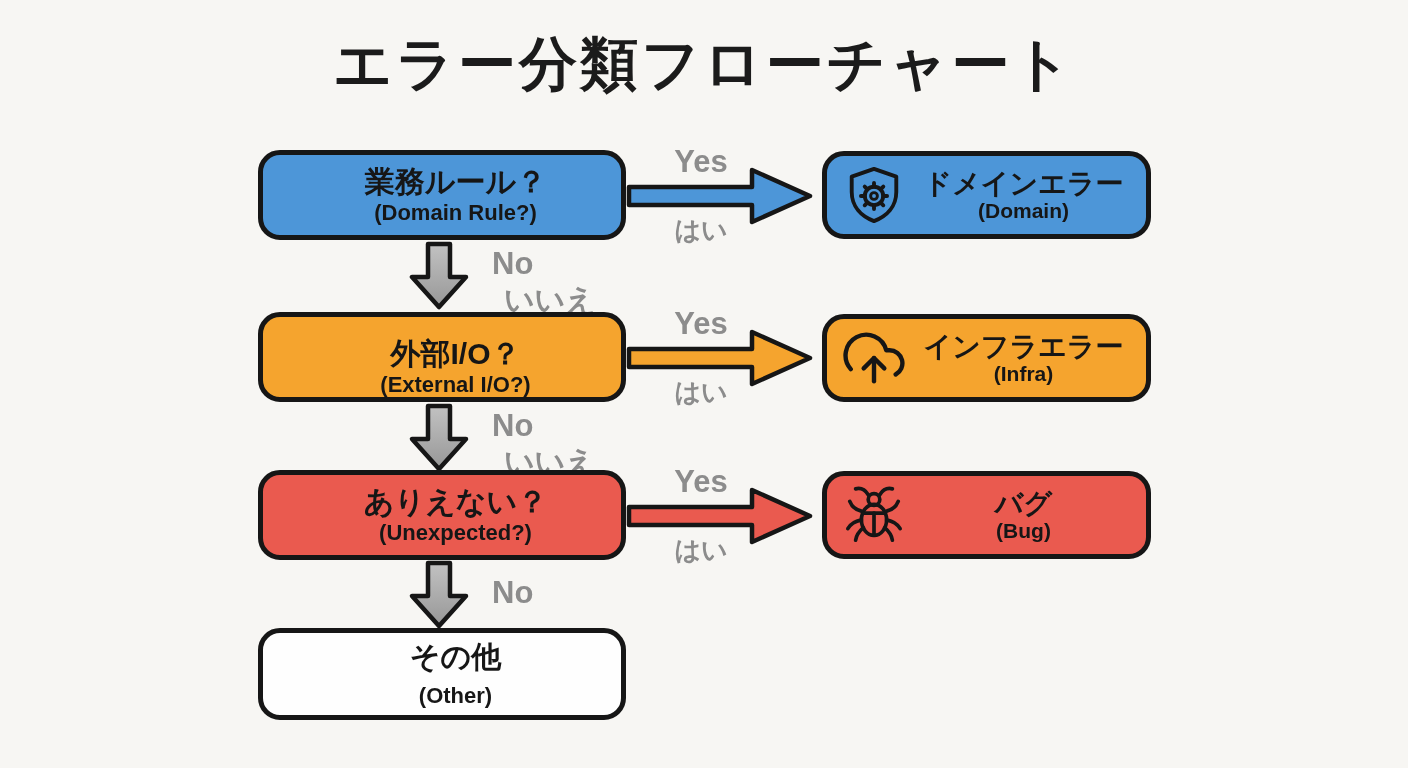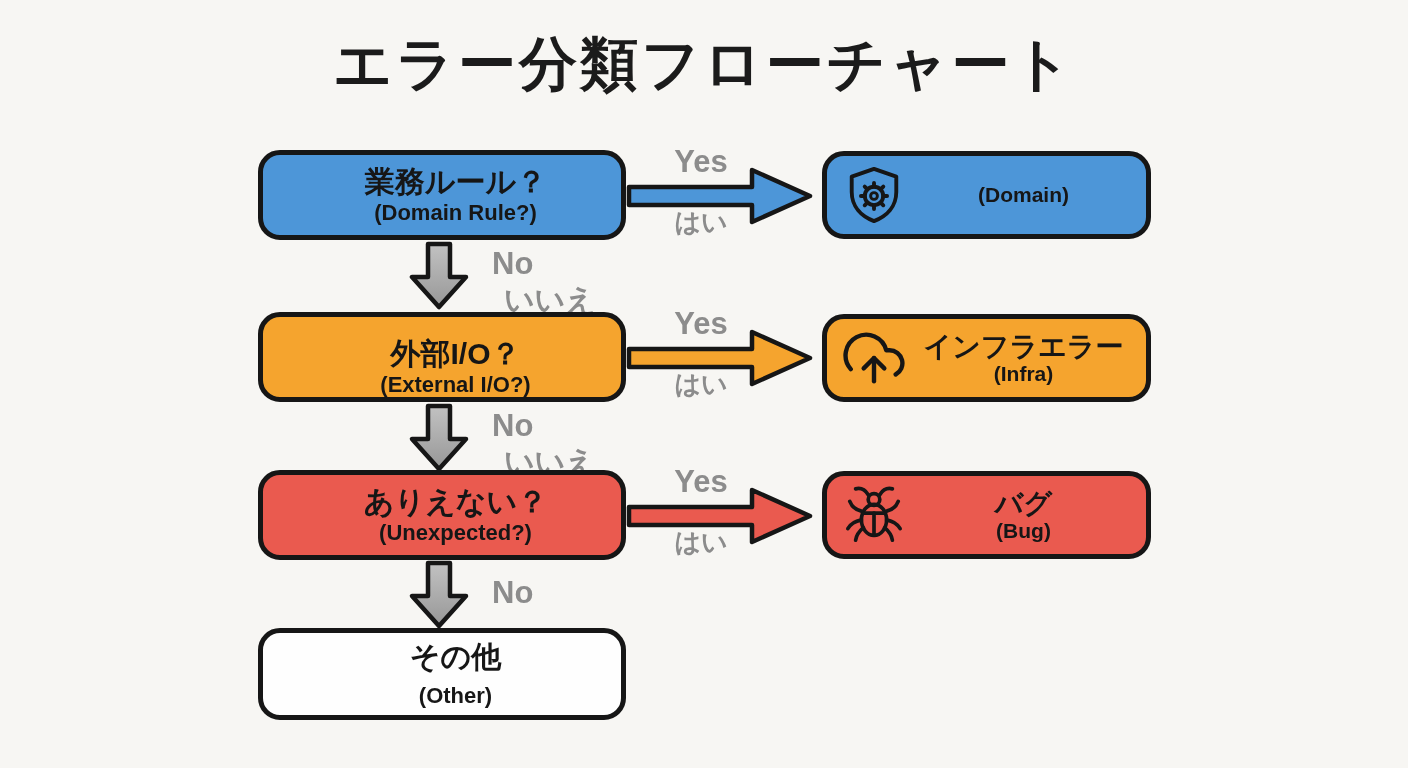--- a/index.html
+++ b/index.html
@@ -18,21 +18,21 @@
   .jp{font-size:30px;font-weight:700;}
   .en{font-size:22px;font-weight:700;}
   .rtext{flex:1;text-align:center;line-height:1.12;}
   .rtext .jp{font-size:28px;}
   .rtext .en{font-size:21px;}
   .icon{width:62px;height:62px;flex:0 0 auto;margin-right:6px;}
   .harrow{position:absolute;left:626px;width:190px;height:62px;}
   .varrow{position:absolute;left:408px;width:62px;height:70px;}
   .lab{position:absolute;color:#8c8c8c;font-weight:600;text-align:center;}
   .yes{left:626px;width:150px;font-size:31px;}
-  .sub{left:626px;width:150px;font-size:26px;font-weight:600;}
+  .sub{left:626px;width:150px;font-size:26px;font-weight:600;margin-top:8px;}
   .no{left:492px;width:90px;text-align:left;font-size:31px;}
   .nosub{left:486px;width:110px;text-align:right;font-size:30px;font-weight:600;}
   .f-blue{fill:#4d96d8;}
   .f-orange{fill:#f5a42e;}
   .f-red{fill:#ea5a4f;}
   svg .ol{stroke:#161616;stroke-width:4.5;stroke-linejoin:round;}
   svg .ln{stroke:#161616;fill:none;stroke-linecap:round;stroke-linejoin:round;}
 </style>
 </head>
 <body>
@@ -62,20 +62,21 @@
         <line x1="38.7" y1="39.7" x2="41.6" y2="42.6"></line>
         <line x1="32" y1="42.5" x2="32" y2="46.5"></line>
         <line x1="25.3" y1="39.7" x2="22.4" y2="42.6"></line>
         <line x1="22.5" y1="33" x2="18.5" y2="33"></line>
         <line x1="25.3" y1="26.3" x2="22.4" y2="23.4"></line>
         <line x1="32" y1="23.5" x2="32" y2="19.5"></line>
         <line x1="38.7" y1="26.3" x2="41.6" y2="23.4"></line>
       </g>
     </svg>
     <div class="rtext">
+      <div class="jp">ドメインエラー</div>
       <div class="en">(Domain)</div>
     </div>
   </div>
 
   <svg class="varrow" style="top:241px" viewBox="0 0 62 70">
     <defs>
         <linearGradient id="gg" x1="0" y1="0" x2="0" y2="1">
       <stop offset="0" stop-color="#c2c2c2"></stop>
           <stop offset="1" stop-color="#979797"></stop>
     </linearGradient>

